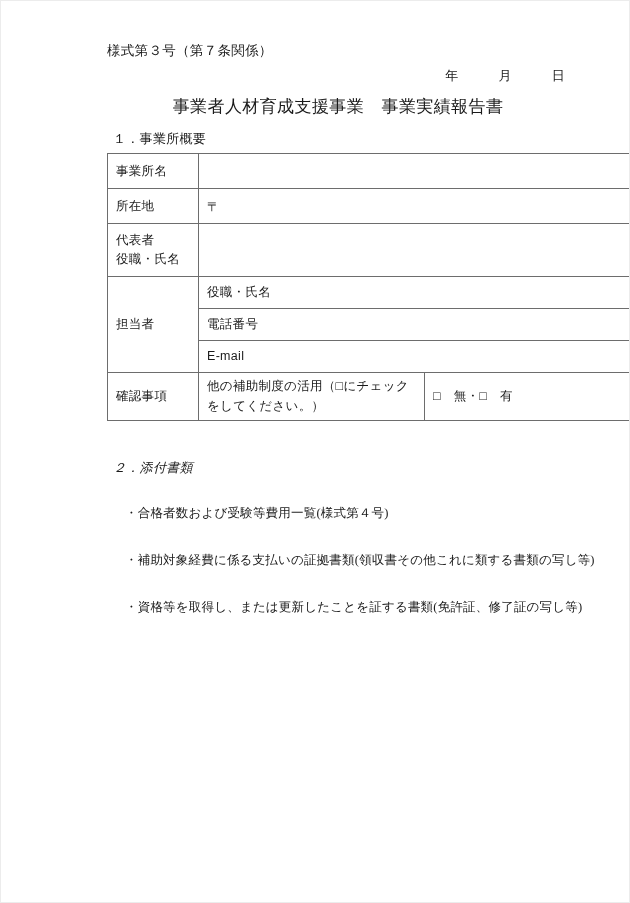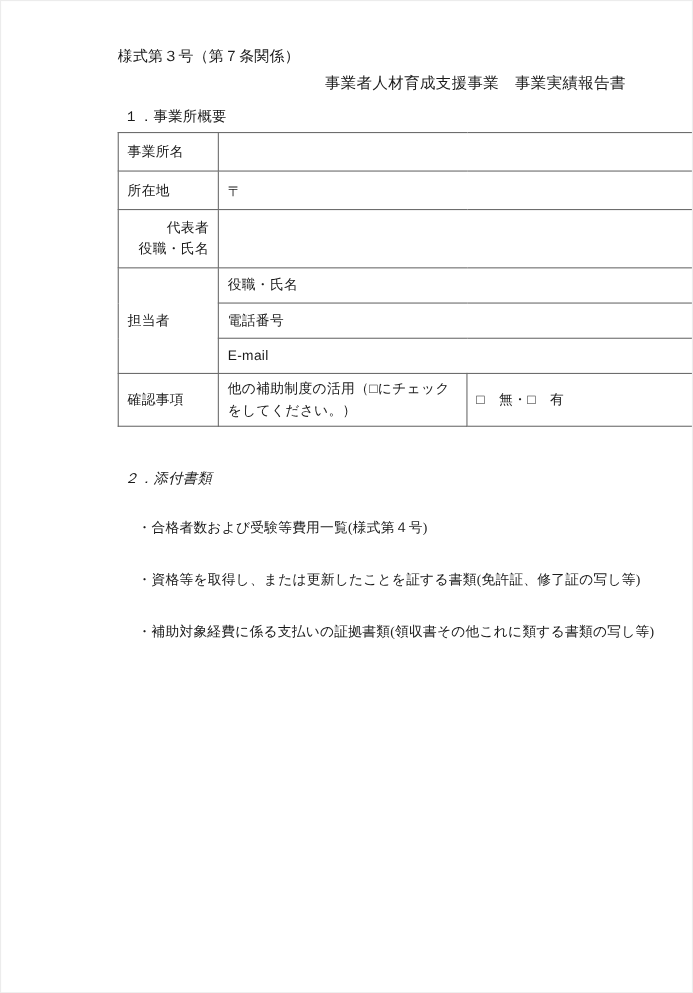--- a/index.html
+++ b/index.html
@@ -39,22 +39,22 @@
 
   .date-line {
     text-align: right;
     font-size: 13px;
     letter-spacing: 0.3px;
     margin: 0 4px 10px 0;
     white-space: pre;
   }
 
   .doc-title {
-    text-align: right;
-    font-size: 14px;
+    text-align: center;
+    font-size: 17px;
     letter-spacing: 0.4px;
     margin: 0 0 12px 0;
     white-space: pre;
   }
 
   
   .section-heading {
     font-size: 13px;
     letter-spacing: 0.3px;
     margin: 0 0 5px 6px;
@@ -107,21 +107,20 @@
 
   td.rowspan-label {
     vertical-align: middle;
     text-align: left;
   }
 
   td.daihyosha-label {
     line-height: 1.5;
     padding-top: 3px;
     padding-bottom: 3px;
-    text-align: right;
   }
 
   .postal-mark {
     font-family: "DejaVu Sans", sans-serif;
     font-size: 12px;
   }
 
   .email-text {
     font-family: Liberation Sans, sans-serif;
     font-size: 11.5px;
@@ -144,20 +143,21 @@
   }
 </style>
 </head>
 <body>
 
 <div class="page">
   <div class="doc-body">
 
     <div class="form-number">様式第３号（第７条関係）</div>
 
+    <div class="date-line">年　　　月　　　日</div>
 
     <div class="doc-title">事業者人材育成支援事業　事業実績報告書</div>
 
     <div class="section-heading">１．事業所概要</div>
 
     <table class="overview">
       <tbody>
         <tr class="row-jigyosho">
           <td class="label-cell">事業所名</td>
           <td class="value-cell" colspan="2"></td>
@@ -192,18 +192,18 @@
           <td class="value-cell">他の補助制度の活用（□にチェックをしてください。）</td>
           <td class="check-cell">□　無・□　有</td>
         </tr>
       </tbody>
     </table>
 
     <div class="section-heading second">２．添付書類</div>
 
     <ul class="attachment-list">
       <li>・合格者数および受験等費用一覧(様式第４号)</li>
+      <li>・補助対象経費に係る支払いの証拠書類(領収書その他これに類する書類の写し等)</li>
       <li>・資格等を取得し、または更新したことを証する書類(免許証、修了証の写し等)</li>
-      <li>・補助対象経費に係る支払いの証拠書類(領収書その他これに類する書類の写し等)</li>
     </ul>
 
   </div>
 </div>
 
 </body></html>

